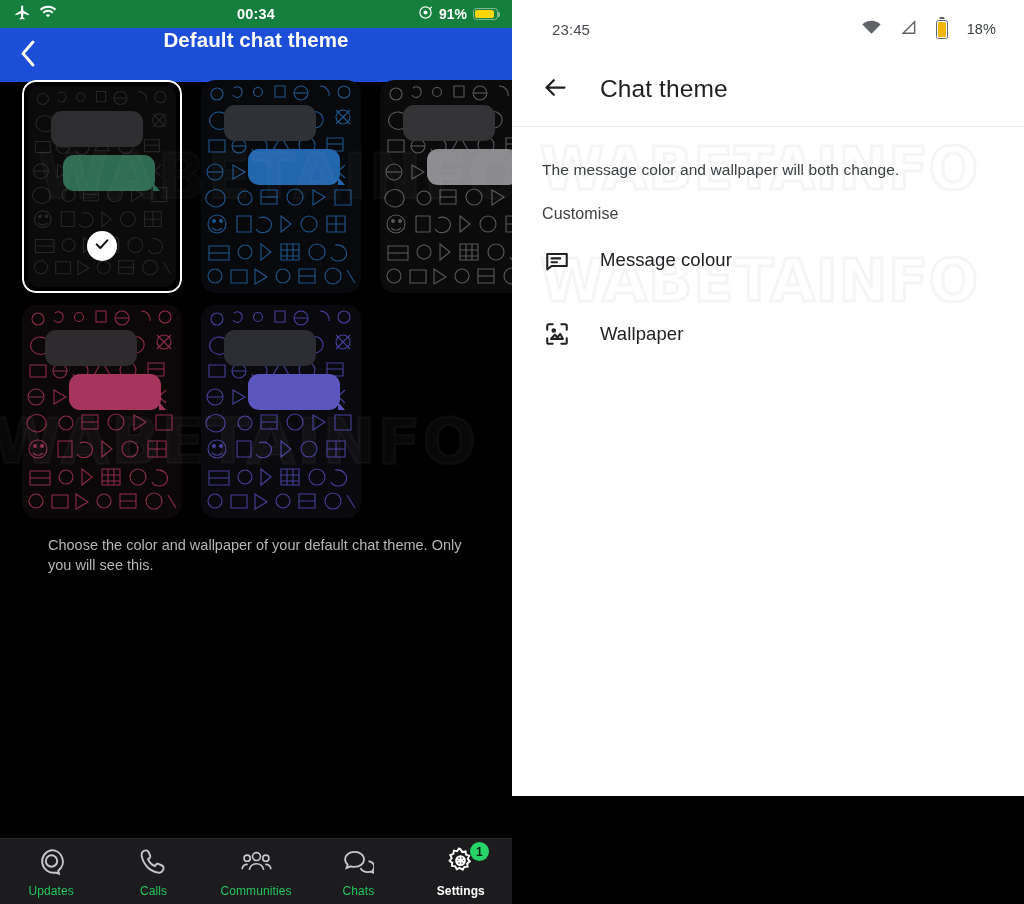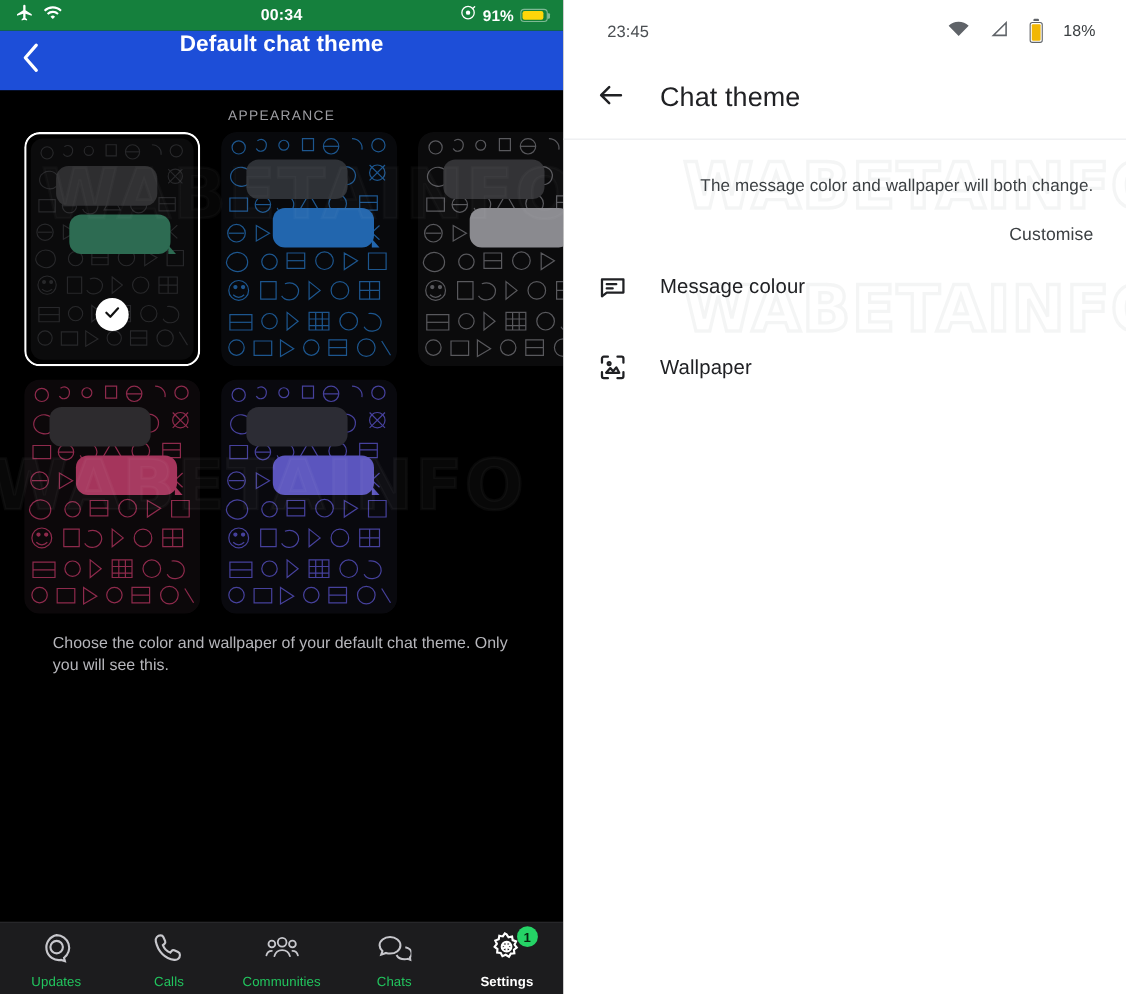--- a/index.html
+++ b/index.html
@@ -148,22 +148,22 @@
   .tab-item.active .tlabel { color:#ffffff; font-weight:700; }
   .tab-badge {
     position:absolute; top:-4px; left:calc(50% + 9px);
     min-width:19px; height:19px; padding:0 5px;
     background:#25d366; color:#05250f; border-radius:10px;
     font-size:12px; font-weight:700; display:flex; align-items:center; justify-content:center;
   }
 
   
   .right-panel {
-    position:relative; flex:0 0 512px; width:512px; height:904px;
-    background:#ffffff; overflow:hidden;text-align:right;
+    position:relative; flex:0 0 512px; width:512px; height:796px;
+    background:#ffffff; overflow:hidden;
   }
   .and-statusbar {
     height:58px; display:flex; align-items:center;
     padding: 0 28px 0 40px; color:#5f6368;
   }
   .and-time { font-size:15px; color:#4a4e52; letter-spacing:.1px; }
   .and-sb-right { margin-left:auto; display:flex; align-items:center; gap:19px; }
   .and-sb-right .pct { font-size:14.5px; color:#3c4043; letter-spacing:.1px; }
   .batt-and {
     width:12px; height:19px; border:1.4px solid #5f6368; border-radius:2.5px;
@@ -253,21 +253,20 @@
               <path d="M14 3 4 14.5 14 26"></path>
             </svg>
         </span>
       </div>
       <div class="ios-title">Default chat theme</div>
     </div>
 
     <div class="wm-left2">WABETAINFO</div>
     <div class="wm-left">WABETAINFO</div>
 
-    <div class="appearance-label">APPEARANCE</div>
 
     <div class="theme-grid">
 
       <div class="theme-card selected">
         <div class="inner">
           <svg class="doodle" viewBox="0 0 160 213" preserveAspectRatio="xMidYMid slice" fill="none" stroke="#55565a" stroke-width="1.1">
             <circle cx="16" cy="14" r="6"></circle>
               <path d="M33 8c4-3 9 0 8 5s-7 6-9 2"></path>
               <circle cx="57" cy="12" r="4.5"></circle>
               <path d="M74 6h10v11H74z"></path>

